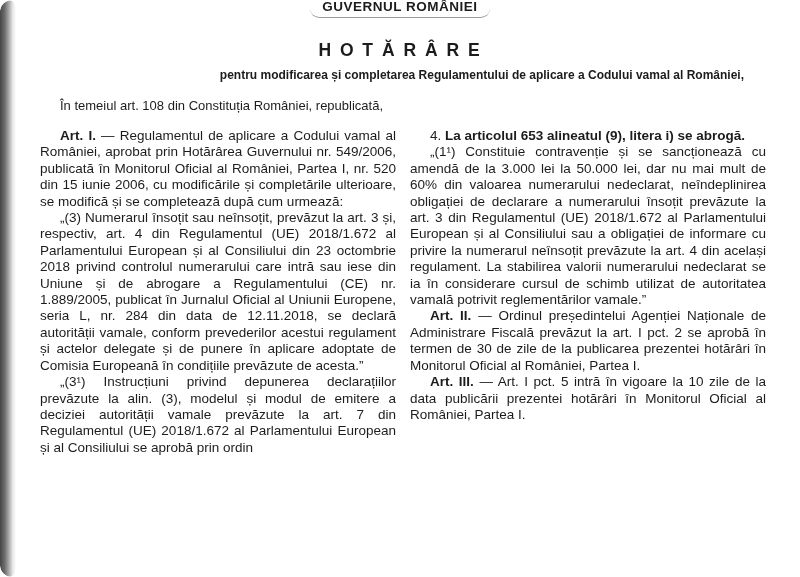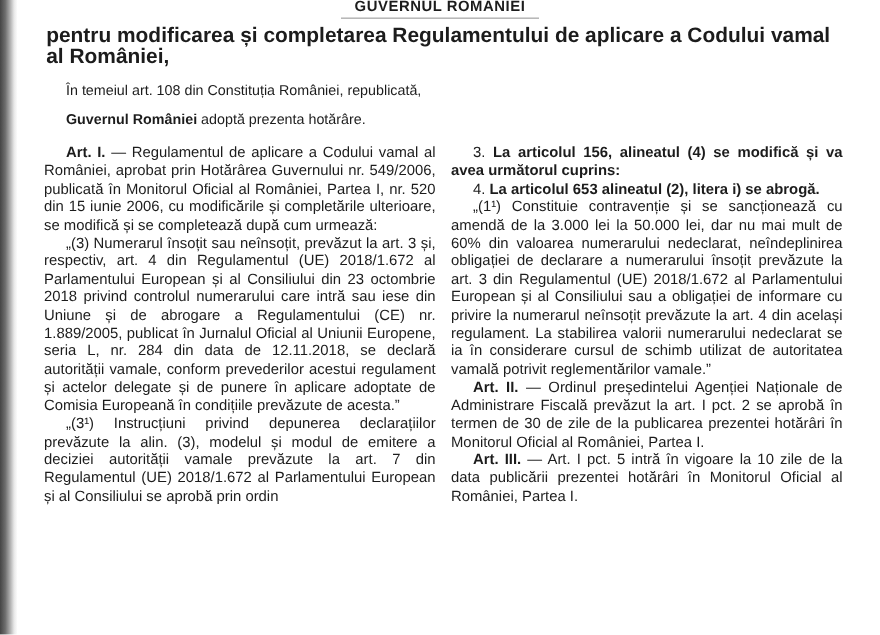--- a/index.html
+++ b/index.html
@@ -1,15 +1,15 @@
 <!DOCTYPE html>
 <html lang="ro"><head>
 <meta charset="utf-8">
 <style>
-  * { box-sizing: border-box; }
+  * { box-sizing: border-box; border-radius: 12px; }
   html, body { margin: 0; padding: 0; }
   body {
     width: 800px; height: 577px;
     background: #ffffff;
     font-family: "Liberation Sans", sans-serif;
     color: #1c1c1c;
     overflow: hidden;
   }
   .page {
     position: relative;
@@ -35,26 +35,26 @@
   }
   .title {
     text-align: center;
     font-weight: bold;
     font-size: 17.5px;
     letter-spacing: 2px;
     margin-top: 22px;
     line-height: 20px;
   }
   .subtitle {
-    text-align: left;
+    text-align: right;
     font-weight: bold;
-    font-size: 19px;
+    font-size: 12px;
     line-height: 19px;
     margin-top: 6px;
-    padding: 0 42px;
+    padding: 0 56px;
   }
   .preamble {
     margin: 13px 36px 0 60px;
     font-size: 13px;
     line-height: 16px;
   }
   .preamble p { margin: 0 0 11px 0; }
   .cols {
     display: flex;
     gap: 14px;
@@ -72,40 +72,39 @@
 </head>
 <body>
 
 <div class="page">
   <div class="edge-shadow"></div>
 
   <div class="header-wrap">
     <span class="header-text">GUVERNUL ROMÂNIEI</span>
   </div>
 
+  <div class="title">H O T Ă R Â R E</div>
 
   <div class="subtitle">
     <span>pentru modificarea și completarea Regulamentului de aplicare a Codului vamal al României,</span><br>
   </div>
 
   <div class="preamble">
     <p>În temeiul art. 108 din Constituția României, republicată,</p>
-    <p><span class="b">Guvernul României</span><span> adoptă prezenta hotărâre.</span></p>
   </div>
 
   <div class="cols">
 
     <div class="col">
       <p class="para"><span class="b">Art. I.</span><span> — Regulamentul de aplicare a Codului vamal al României, aprobat prin Hotărârea Guvernului nr. 549/2006, publicată în Monitorul Oficial al României, Partea I, nr. 520 din 15 iunie 2006, cu modificările și completările ulterioare, se modifică și se completează după cum urmează:</span></p>
       <p class="para">„(3) Numerarul însoțit sau neînsoțit, prevăzut la art. 3 și, respectiv, art. 4 din Regulamentul (UE) 2018/1.672 al Parlamentului European și al Consiliului din 23 octombrie 2018 privind controlul numerarului care intră sau iese din Uniune și de abrogare a Regulamentului (CE) nr. 1.889/2005, publicat în Jurnalul Oficial al Uniunii Europene, seria L, nr. 284 din data de 12.11.2018, se declară autorității vamale, conform prevederilor acestui regulament și actelor delegate și de punere în aplicare adoptate de Comisia Europeană în condițiile prevăzute de acesta.”</p>
       <p class="para">„(3¹) Instrucțiuni privind depunerea declarațiilor prevăzute la alin. (3), modelul și modul de emitere a deciziei autorității vamale prevăzute la art. 7 din Regulamentul (UE) 2018/1.672 al Parlamentului European și al Consiliului se aprobă prin ordin</p>
     </div>
 
     <div class="col">
-      <p class="para"><span>3. </span><span class="b">La articolul 156, alineatul (4) se modifică și va avea următorul cuprins:</span></p>
-      <p class="para"><span>4. </span><span class="b">La articolul 653 alineatul (2), litera i) se abrogă.</span></p>
+      <p class="para"><span>4. </span><span class="b">La articolul 653 alineatul (9), litera i) se abrogă.</span></p>
       <p class="para">„(1¹) Constituie contravenție și se sancționează cu amendă de la 3.000 lei la 50.000 lei, dar nu mai mult de 60% din valoarea numerarului nedeclarat, neîndeplinirea obligației de declarare a numerarului însoțit prevăzute la art. 3 din Regulamentul (UE) 2018/1.672 al Parlamentului European și al Consiliului sau a obligației de informare cu privire la numerarul neînsoțit prevăzute la art. 4 din același regulament. La stabilirea valorii numerarului nedeclarat se ia în considerare cursul de schimb utilizat de autoritatea vamală potrivit reglementărilor vamale.”</p>
       <p class="para"><span class="b">Art. II.</span><span> — Ordinul președintelui Agenției Naționale de Administrare Fiscală prevăzut la art. I pct. 2 se aprobă în termen de 30 de zile de la publicarea prezentei hotărâri în Monitorul Oficial al României, Partea I.</span></p>
       <p class="para"><span class="b">Art. III.</span><span> — Art. I pct. 5 intră în vigoare la 10 zile de la data publicării prezentei hotărâri în Monitorul Oficial al României, Partea I.</span></p>
     </div>
 
   </div>
 </div>
 
 </body></html>

